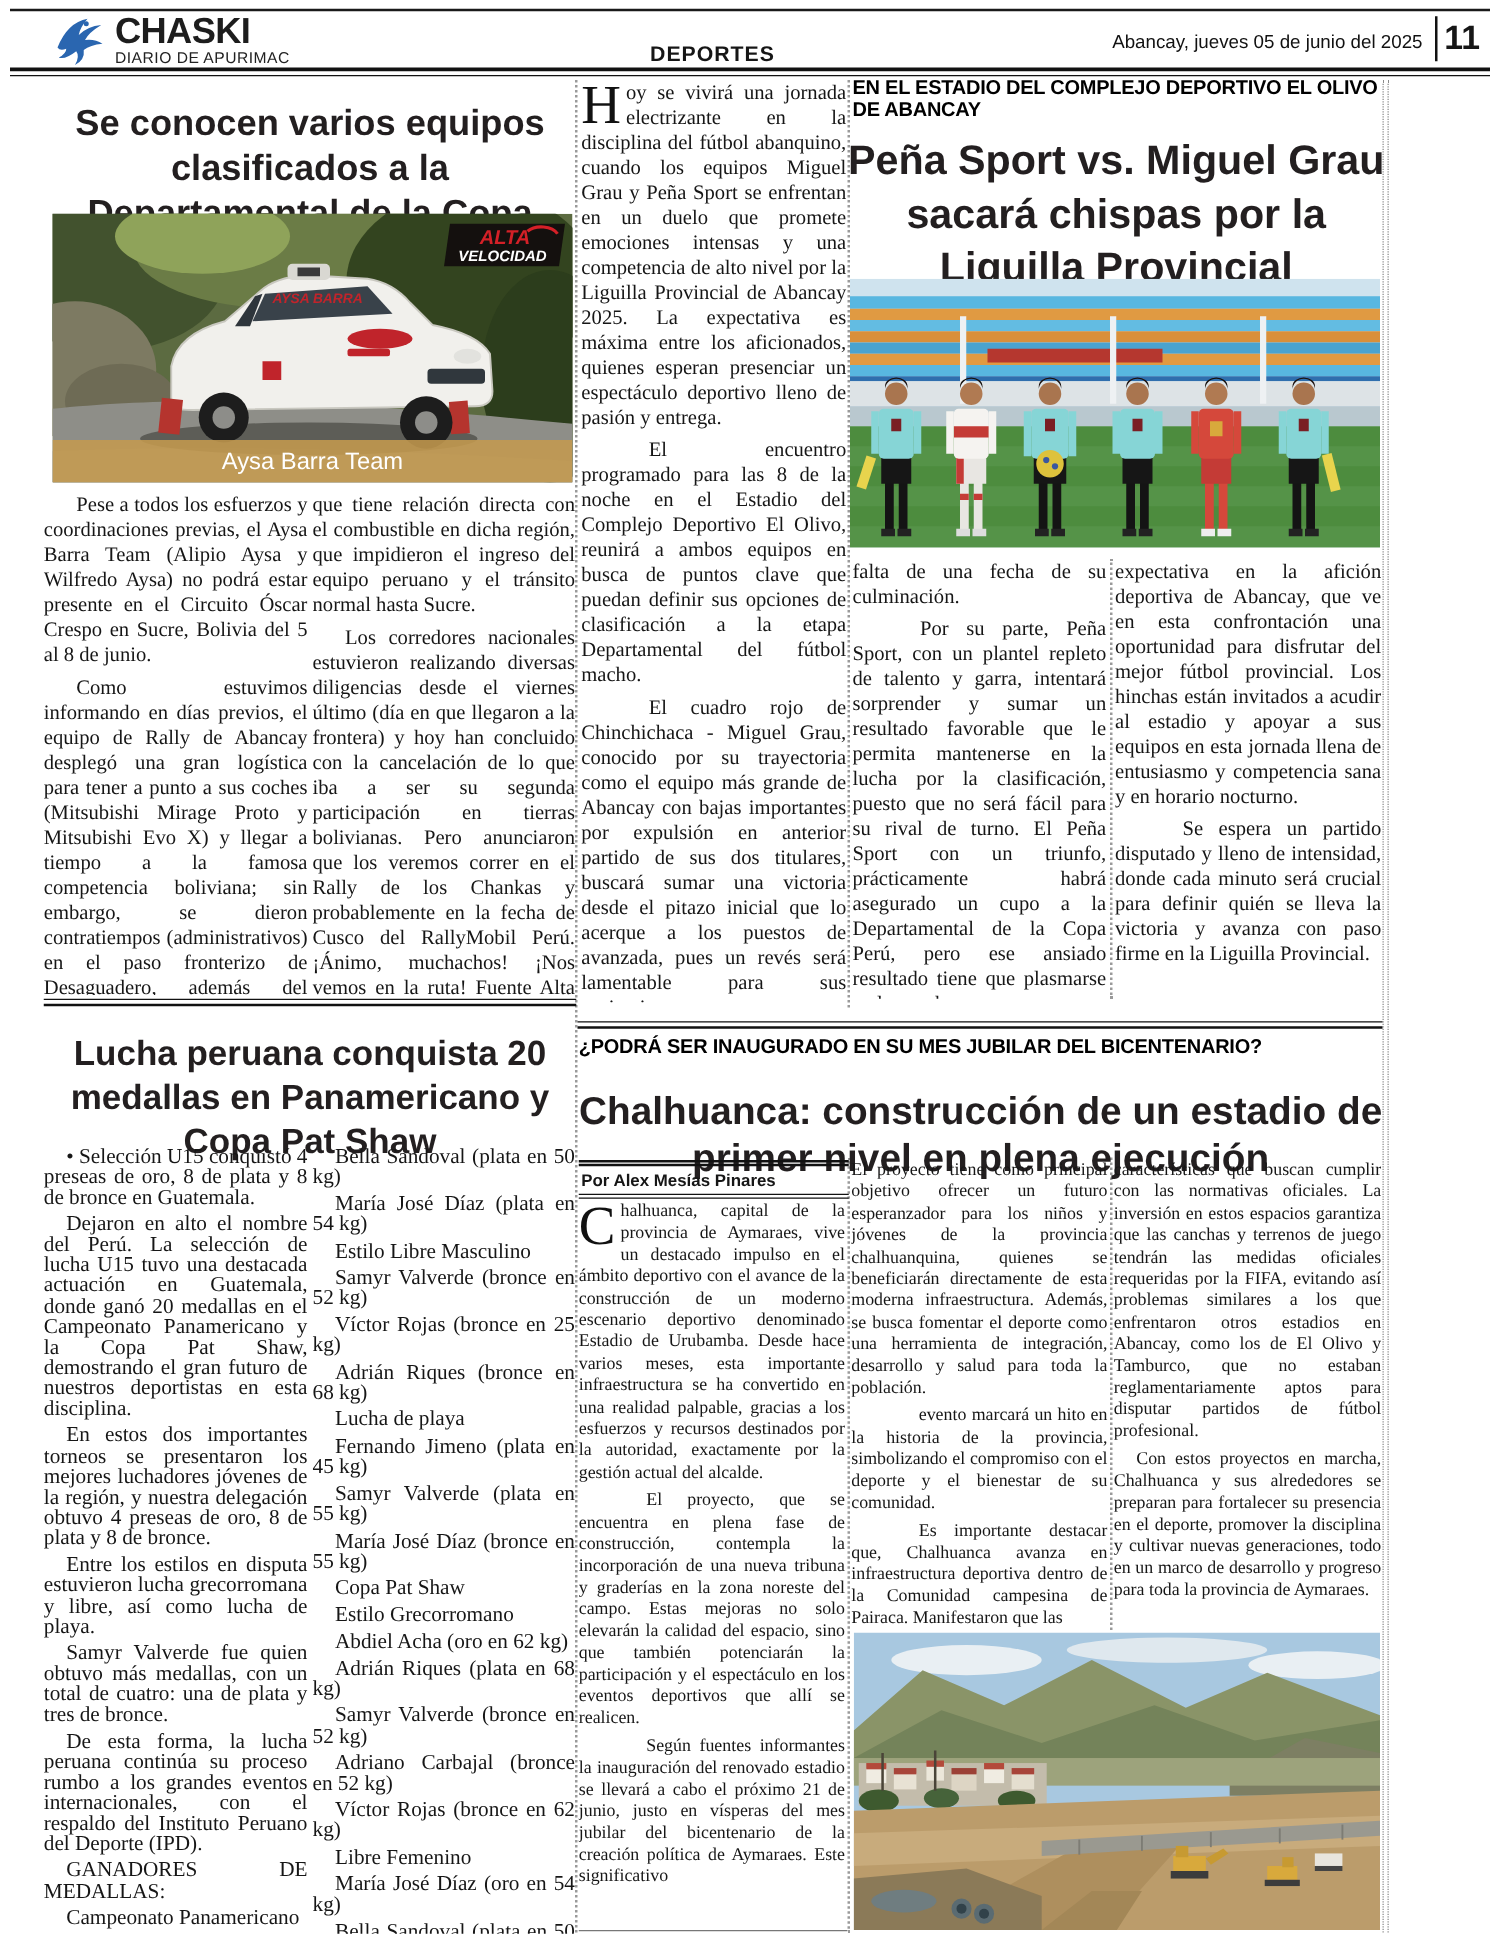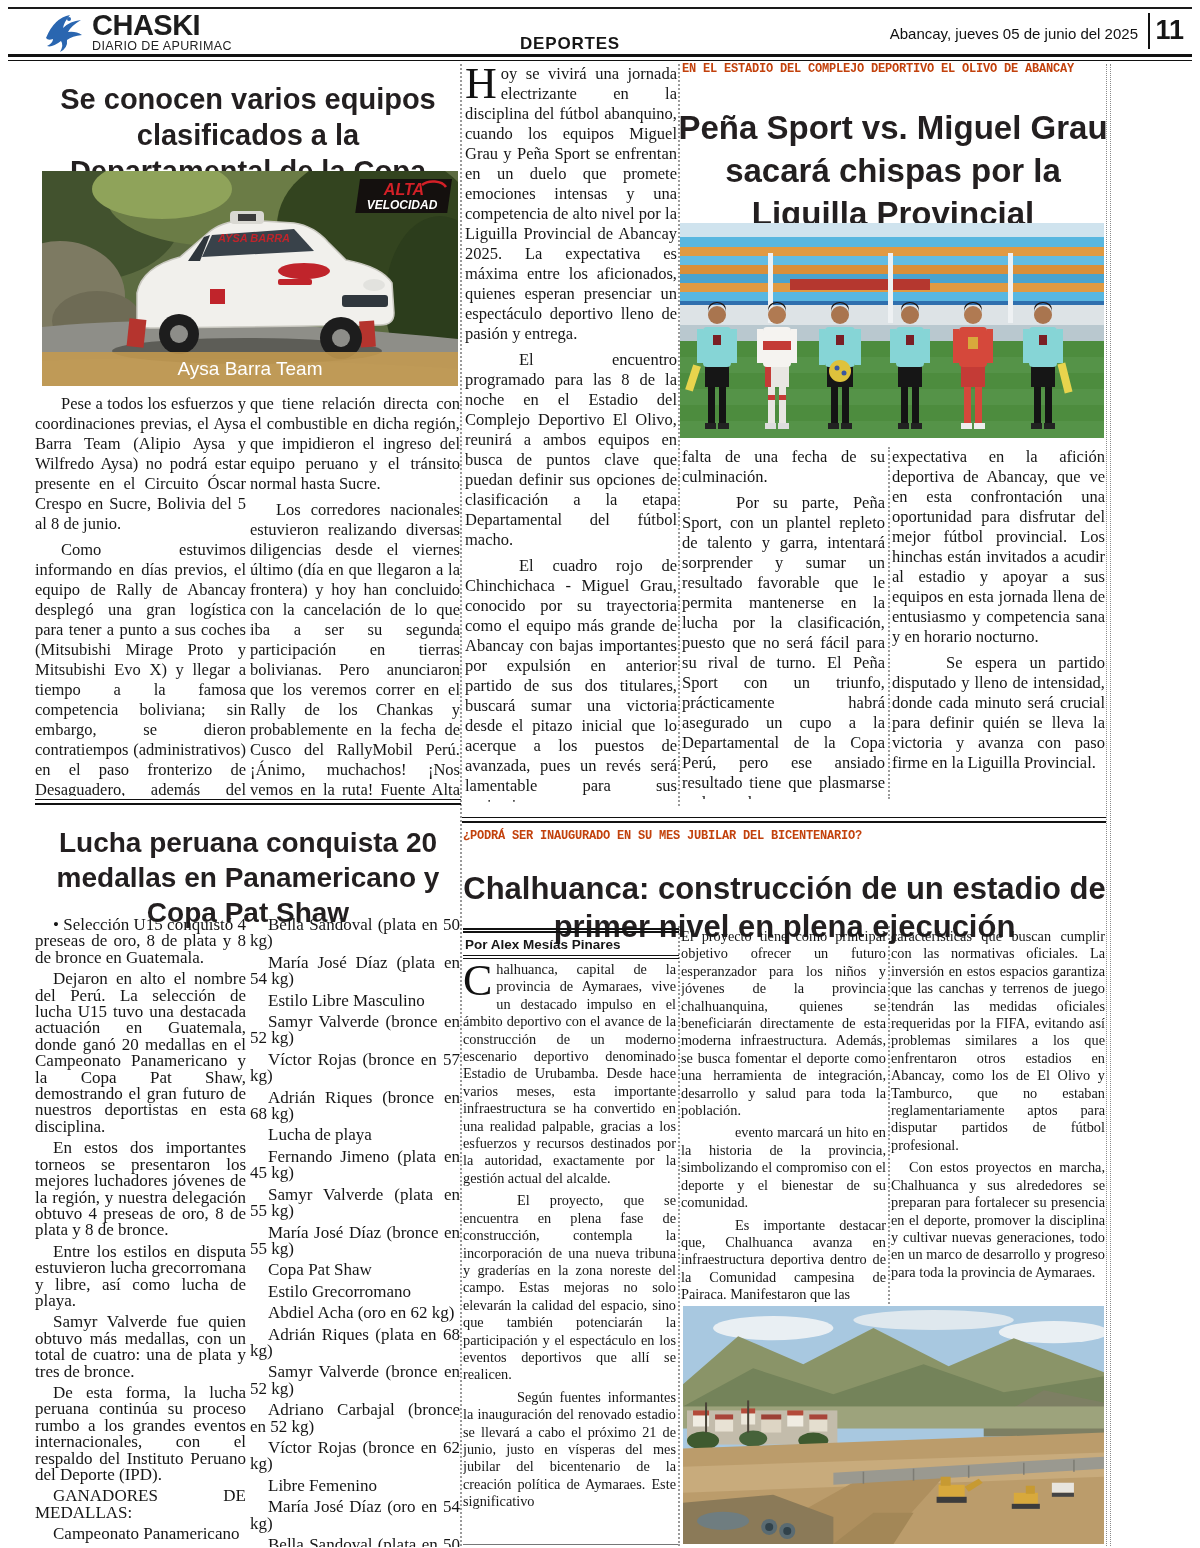--- a/index.html
+++ b/index.html
@@ -29,21 +29,21 @@
   .h-thin   { position:absolute; border-top:1px solid #777; }
 
   
   .headline { font-family:"Liberation Sans", sans-serif; font-weight:700; color:#231f20; text-align:center; }
   #rally-headline     { position:absolute; left:35px;  top:62px;  width:426px; font-size:29px; line-height:36px; }
   #match-kicker       { position:absolute; left:682px; top:62px;  width:424px; }
   #match-headline     { position:absolute; left:678px; top:84px;  width:430px; font-size:33px; line-height:43px; }
   #wrestling-headline { position:absolute; left:35px;  top:806px; width:426px; font-size:28px; line-height:35px; }
   #stadium-kicker     { position:absolute; left:463px; top:829px; width:642px; }
   #stadium-headline   { position:absolute; left:463px; top:849px; width:643px; font-size:31px; line-height:38px; }
-  .kicker { font-family:Liberation Mono, monospace; font-weight:700; font-size:12px; letter-spacing:-0.2px; color:#c2410c; }
+  .kicker { font-family:Liberation Sans, sans-serif; font-weight:700; font-size:16px; letter-spacing:-0.2px; color:#000000; }
 
   
   .col { position:absolute; overflow:hidden; text-align:justify; }
   .col p { margin:0 0 6px 0; }
   .body-lg p { font-size:16.5px; line-height:20px; text-indent:26px; }
   .body-sm p { font-size:17px; line-height:16.4px; text-indent:18px; margin-bottom:5px; }
   .body-md p { font-size:14.3px; line-height:17.4px; text-indent:18px; margin-bottom:5px; }
   .deep-indent p { text-indent:54px; }
   .noindent-first p:first-child { text-indent:0; }
   .dropcap { float:left; font-family:"Liberation Serif", serif; font-size:44px; line-height:35px; padding:2px 4px 0 0; color:#111; }
@@ -297,21 +297,21 @@
       <p>Campeonato Panamericano</p>
       <p>Estilo Grecorromano</p>
       <p>Abdiel Acha (oro en 62 kg)</p>
       <p>Fernando Jimeno (plata en 44 kg)Estilo Libre Femenino</p>
     </div>
   <div id="wrestling-col2" class="col body-sm">
       <p>Bella Sandoval (plata en 50 kg)</p>
       <p>María José Díaz (plata en 54 kg)</p>
       <p>Estilo Libre Masculino</p>
       <p>Samyr Valverde (bronce en 52 kg)</p>
-      <p>Víctor Rojas (bronce en 57 kg)</p>
+      <p>Víctor Rojas (bronce en 25 kg)</p>
       <p>Adrián Riques (bronce en 68 kg)</p>
       <p>Lucha de playa</p>
       <p>Fernando Jimeno (plata en 45 kg)</p>
       <p>Samyr Valverde (plata en 55 kg)</p>
       <p>María José Díaz (bronce en 55 kg)</p>
       <p>Copa Pat Shaw</p>
       <p>Estilo Grecorromano</p>
       <p>Abdiel Acha (oro en 62 kg)</p>
       <p>Adrián Riques (plata en 68 kg)</p>
       <p>Samyr Valverde (bronce en 52 kg)</p>

